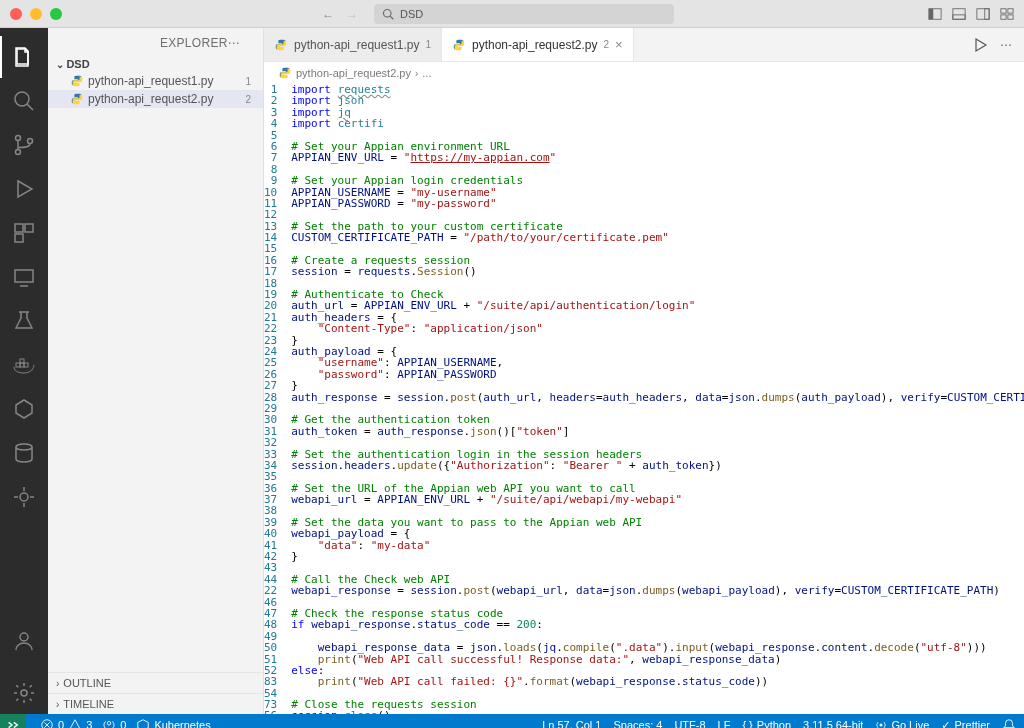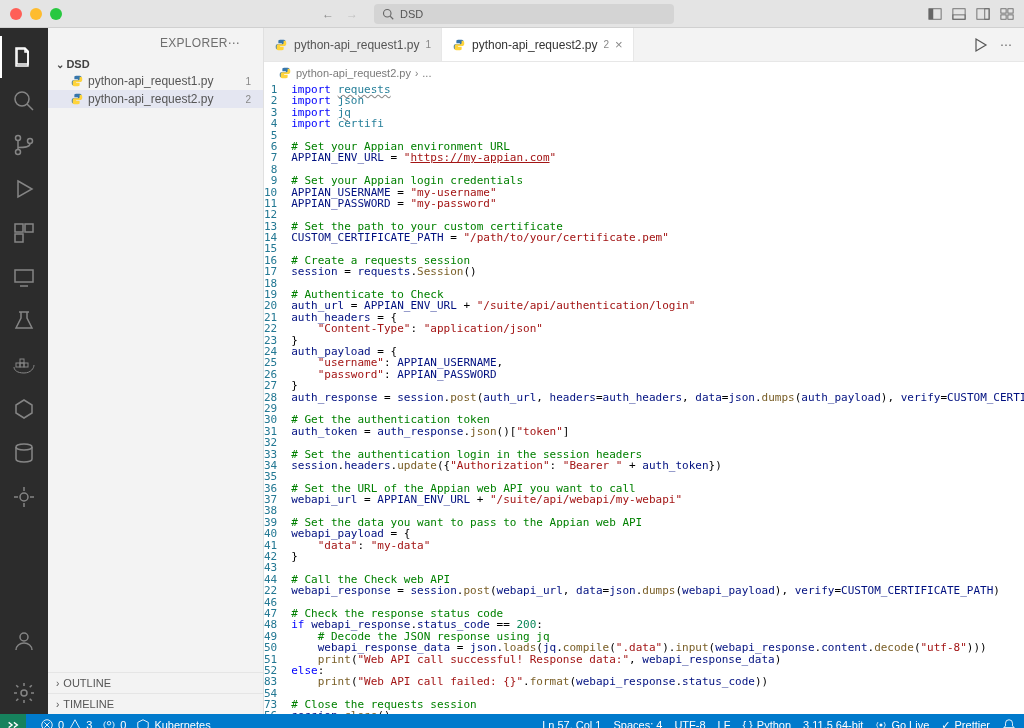--- a/index.html
+++ b/index.html
@@ -383,21 +383,21 @@
           <div class="code-line"><span class="tok-cmt" style=""># Set the data you want to pass to the Appian web API</span></div>
           <div class="code-line"><span class="tok-var" style="">webapi_payload</span><span class="tok-py" style=""> = {</span></div>
           <div class="code-line"><span class="tok-py" style="">    </span><span class="tok-str" style="">"data"</span><span class="tok-py" style="">: </span><span class="tok-str" style="">"my-data"</span></div>
           <div class="code-line"><span class="tok-py" style="">}</span></div>
           <div class="code-line"></div>
           <div class="code-line"><span class="tok-cmt" style=""># Call the Check web API</span></div>
           <div class="code-line"><span class="tok-var" style="">webapi_response</span><span class="tok-py" style=""> = </span><span class="tok-var" style="">session</span><span class="tok-py" style="">.</span><span class="tok-fn" style="">post</span><span class="tok-py" style="">(</span><span class="tok-var" style="">webapi_url</span><span class="tok-py" style="">, </span><span class="tok-var" style="">data</span><span class="tok-py" style="">=</span><span class="tok-var" style="">json</span><span class="tok-py" style="">.</span><span class="tok-fn" style="">dumps</span><span class="tok-py" style="">(</span><span class="tok-var" style="">webapi_payload</span><span class="tok-py" style="">), </span><span class="tok-var" style="">verify</span><span class="tok-py" style="">=</span><span class="tok-var" style="">CUSTOM_CERTIFICATE_PATH</span><span class="tok-py" style="">)</span></div>
           <div class="code-line"></div>
           <div class="code-line"><span class="tok-cmt" style=""># Check the response status code</span></div>
           <div class="code-line"><span class="tok-kw" style="">if</span><span class="tok-py" style=""> </span><span class="tok-var" style="">webapi_response</span><span class="tok-py" style="">.</span><span class="tok-var" style="">status_code</span><span class="tok-py" style=""> == </span><span class="tok-num" style="">200</span><span class="tok-py" style="">:</span></div>
-          <div class="code-line"><span class="tok-py" style="">    </span><span class="tok-cmt" style=""># Decode the JSON response using jq</span></div>
+          <div class="code-line"><span class="tok-py" style="">    </span></div>
           <div class="code-line"><span class="tok-py" style="">    </span><span class="tok-var" style="">webapi_response_data</span><span class="tok-py" style=""> = </span><span class="tok-var" style="">json</span><span class="tok-py" style="">.</span><span class="tok-fn" style="">loads</span><span class="tok-py" style="">(</span><span class="tok-var" style="">jq</span><span class="tok-py" style="">.</span><span class="tok-fn" style="">compile</span><span class="tok-py" style="">(</span><span class="tok-str" style="">".data"</span><span class="tok-py" style="">).</span><span class="tok-fn" style="">input</span><span class="tok-py" style="">(</span><span class="tok-var" style="">webapi_response</span><span class="tok-py" style="">.</span><span class="tok-var" style="">content</span><span class="tok-py" style="">.</span><span class="tok-fn" style="">decode</span><span class="tok-py" style="">(</span><span class="tok-str" style="">"utf-8"</span><span class="tok-py" style="">)))</span></div>
           <div class="code-line"><span class="tok-py" style="">    </span><span class="tok-fn" style="">print</span><span class="tok-py" style="">(</span><span class="tok-str" style="">"Web API call successful! Response data:"</span><span class="tok-py" style="">, </span><span class="tok-var" style="">webapi_response_data</span><span class="tok-py" style="">)</span></div>
           <div class="code-line"><span class="tok-kw" style="">else</span><span class="tok-py" style="">:</span></div>
           <div class="code-line"><span class="tok-py" style="">    </span><span class="tok-fn" style="">print</span><span class="tok-py" style="">(</span><span class="tok-str" style="">"Web API call failed: {}"</span><span class="tok-py" style="">.</span><span class="tok-fn" style="">format</span><span class="tok-py" style="">(</span><span class="tok-var" style="">webapi_response</span><span class="tok-py" style="">.</span><span class="tok-var" style="">status_code</span><span class="tok-py" style="">))</span></div>
           <div class="code-line"></div>
           <div class="code-line"><span class="tok-cmt" style=""># Close the requests session</span></div>
           <div class="code-line"><span class="tok-var" style="">session</span><span class="tok-py" style="">.</span><span class="tok-fn" style="">close</span><span class="tok-py" style="">()</span></div>
         </div>
 
     </div>

